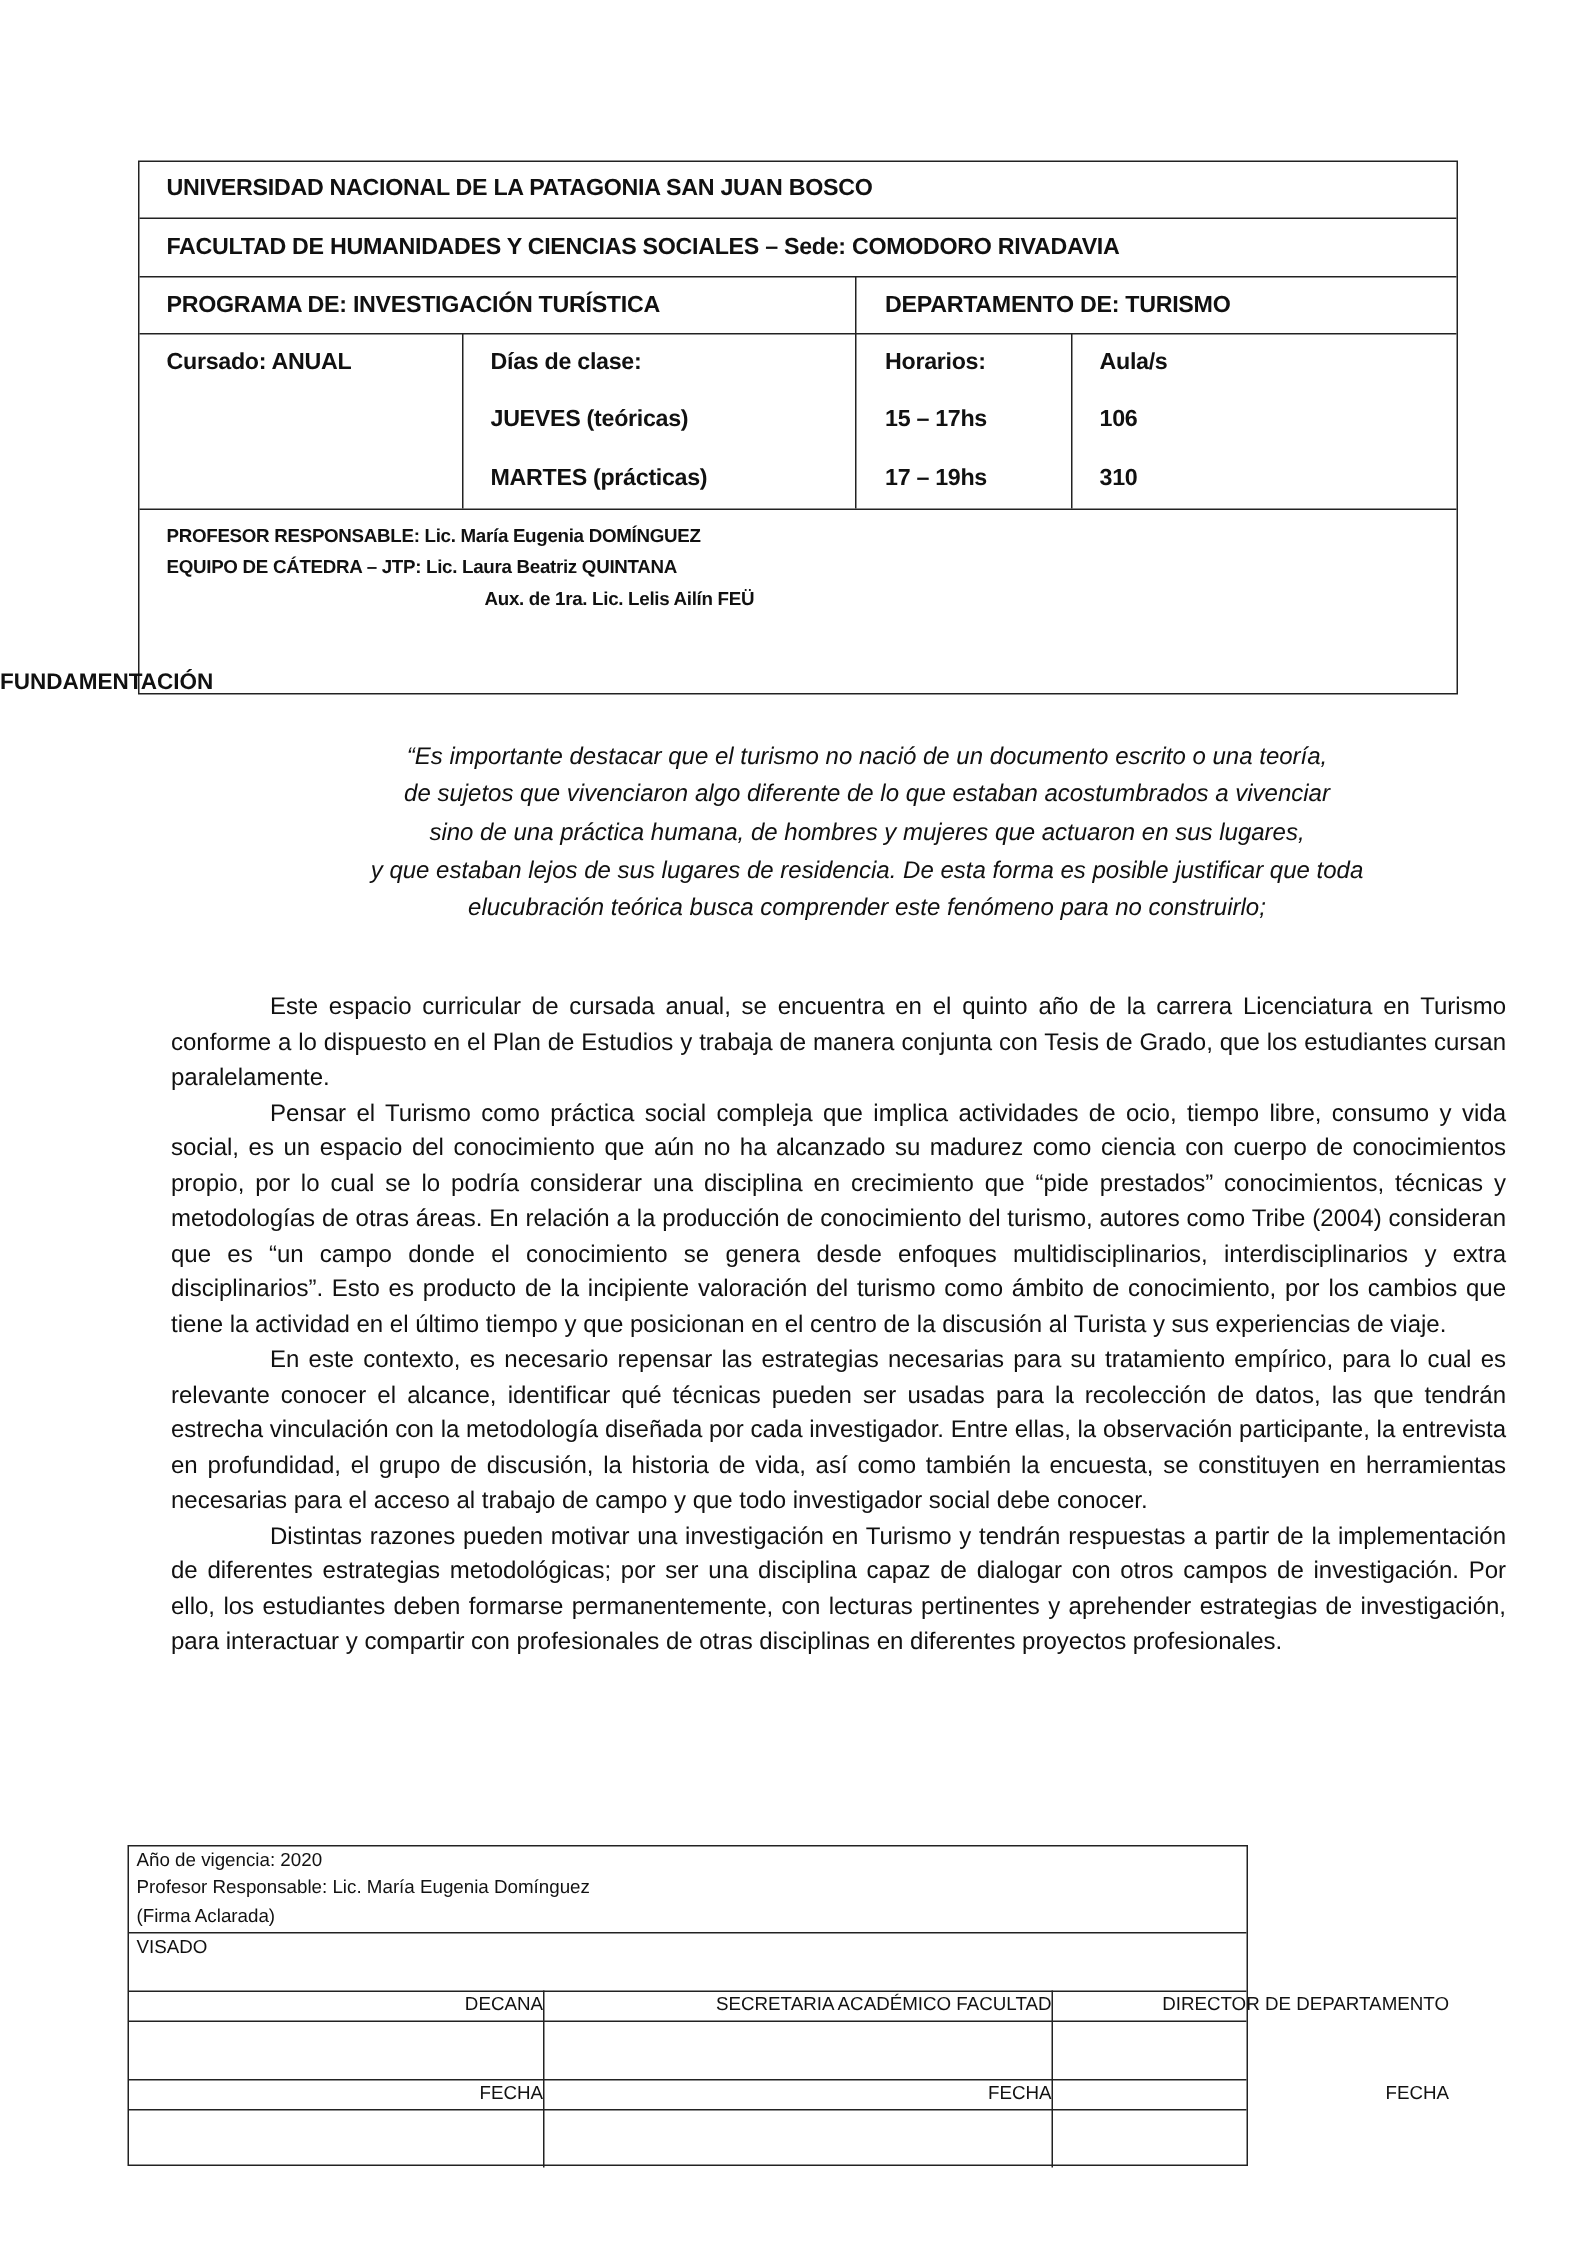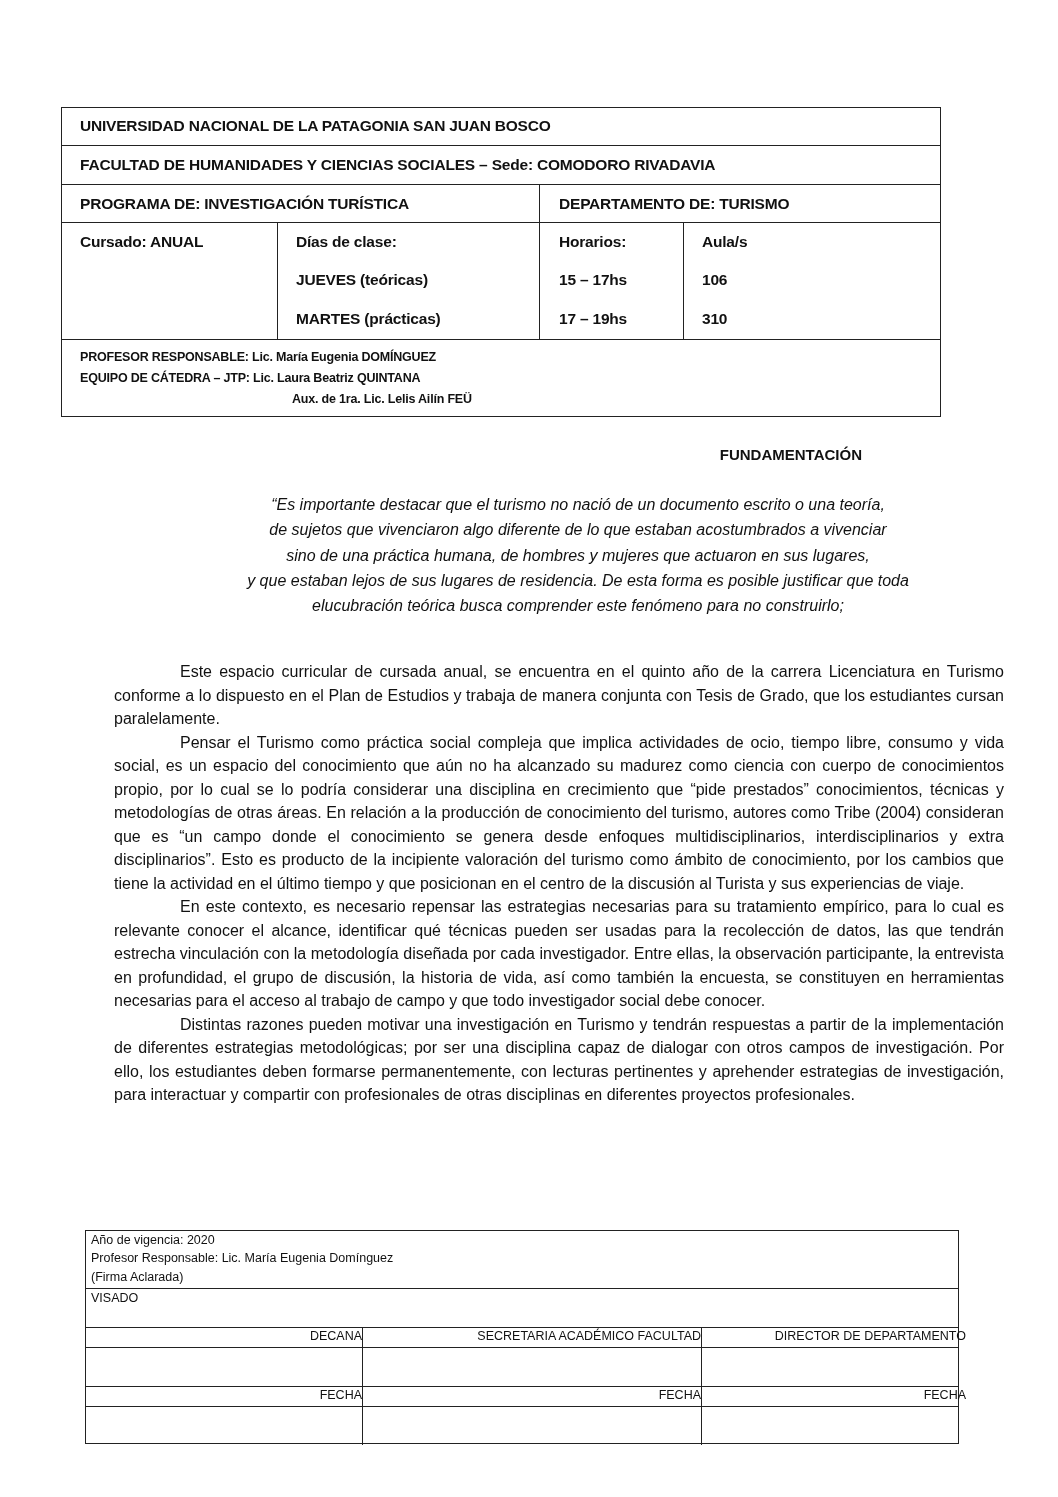--- a/index.html
+++ b/index.html
@@ -1,34 +1,34 @@
 <!DOCTYPE html>
 <html><head>
 <meta charset="utf-8">
 <style>
   html, body { margin:0; padding:0; background:#fff; }
   body { width:1058px; height:1497px; position:relative; overflow:hidden;
          font-family:"Liberation Sans", sans-serif; color:#111; }
   
-  .htable { position:absolute; left:61px; top:107px; width:880px; height:310px;
+  .htable { position:absolute; left:92px; top:107px; width:880px; height:356px;
             border:1.5px solid #222; box-sizing:border-box; }
   .hline { position:absolute; left:0; right:0; height:0; border-top:1.5px solid #222; }
   .vline { position:absolute; width:0; border-left:1.5px solid #222; }
   .htxt { position:absolute; font-weight:bold; font-size:15.5px; letter-spacing:-0.2px; white-space:nowrap; }
   .hsmall { position:absolute; font-weight:bold; font-size:12.5px; letter-spacing:-0.2px; white-space:nowrap; }
-  .heading { position:absolute; left:0; width:862px; top:446px; text-align:right;
+  .heading { position:absolute; left:0; width:862px; top:446px; text-align:left;
              font-weight:bold; font-size:15px; }
   .quote { position:absolute; right:80px; top:492px; text-align:center; font-size:16px;
            line-height:25.3px; font-style:italic; width:800px; }
   .quote .cite { font-style:normal; }
   .body { position:absolute; left:90px; width:890px; top:660px; font-size:16px; line-height:23.5px;
           text-align:justify;margin-left:24px; }
   .body p { margin:0; text-indent:66px; }
   
-  .ftable { position:absolute; left:85px; top:1230px; width:874px; height:214px;
+  .ftable { position:absolute; left:85px; top:1230px; width:747px; height:214px;
             border:1.5px solid #222; box-sizing:border-box; font-size:12.5px; }
   .ftxt { position:absolute; white-space:nowrap; }
   .fcell { position:absolute; text-align:right; }
 </style>
 </head>
 <body>
 
 <div class="htable">
   <div class="hline" style="top:37px"></div>
   <div class="hline" style="top:76px"></div>

